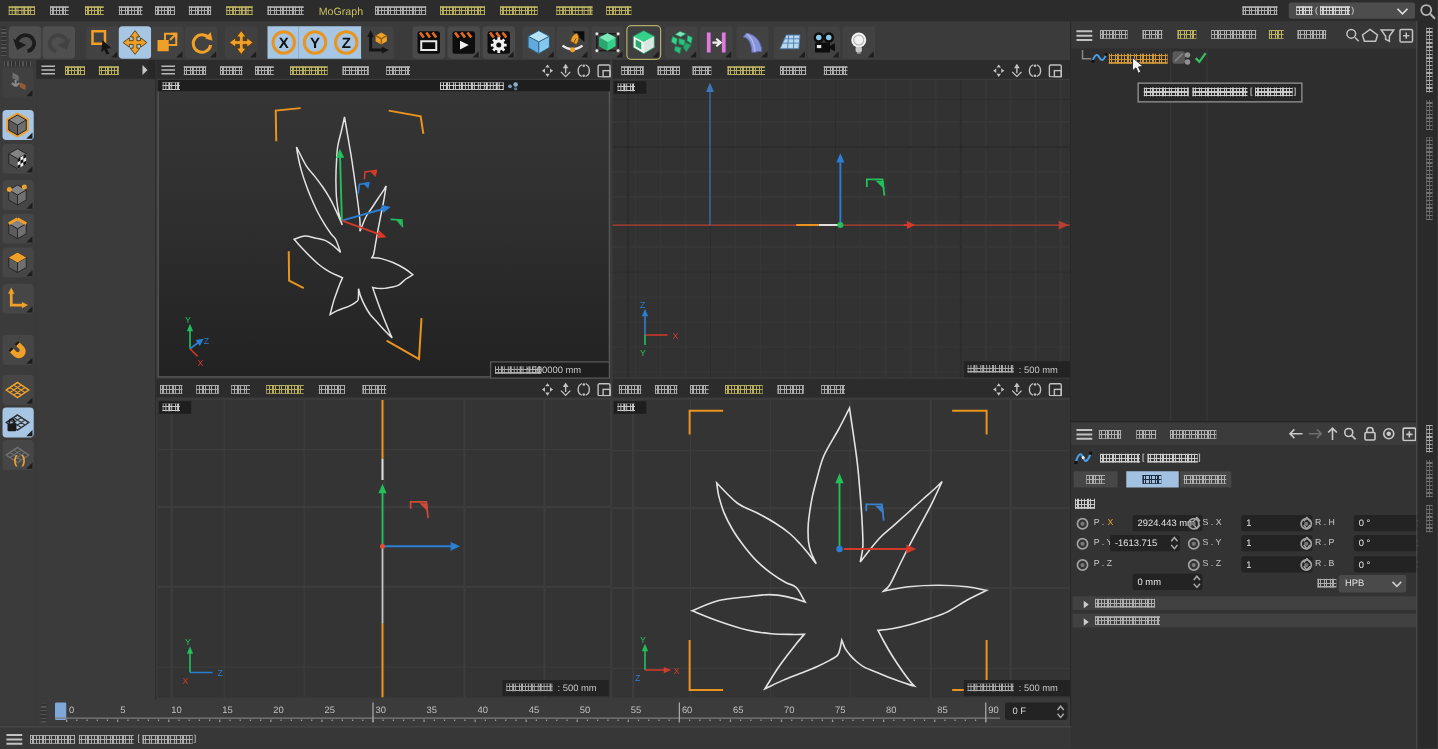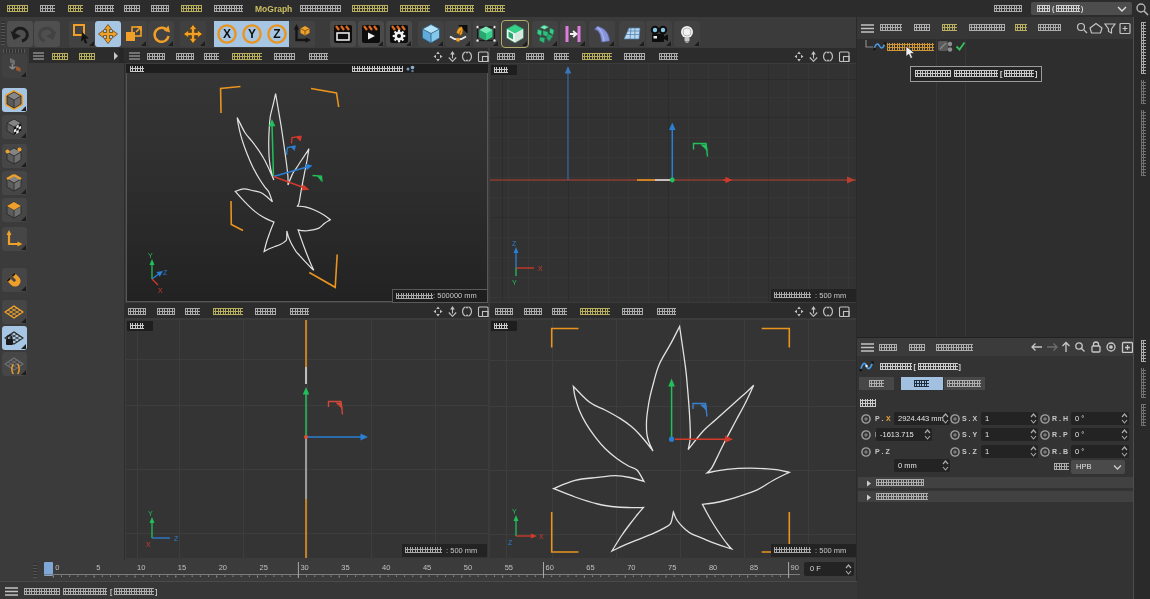--- a/index.html
+++ b/index.html
@@ -1,30 +1,30 @@
 <!DOCTYPE html>
 <html><head><meta charset="utf-8"><style>
 html,body{margin:0;padding:0;background:#3b3b3b;font-family:"Liberation Sans",sans-serif;}
 #root{position:relative;width:1150px;height:599px;overflow:hidden;background:#3b3b3b;}
 .abs{position:absolute;}
-.t{position:absolute;white-space:pre;line-height:1;font-weight:bold;}
+.t{position:absolute;white-space:pre;line-height:1;}
 .jt{position:absolute;--c:#c2c2c2;opacity:.85;filter:blur(.4px);background:
  repeating-linear-gradient(90deg,var(--c) 0 1px,rgba(0,0,0,0) 1px 2px,var(--c) 2px 3px,rgba(0,0,0,0) 3px 5px),
  repeating-linear-gradient(0deg,var(--c) 0 1px,rgba(0,0,0,0) 1px 3px,var(--c) 3px 4px,rgba(0,0,0,0) 4px 6px);}
 .jy{--c:#cfc468}.jdim{--c:#7e7e7e}.jo{--c:#eaa93c}.jw{--c:#e6e6e6}.jdk{--c:#1e2c3e;opacity:1}
 .btn{position:absolute;width:26px;height:26px;border-radius:3px;background:#454545;}
 .btn svg{position:absolute;left:3px;top:3px;}
 .corner{position:absolute;right:1px;bottom:1px;width:0;height:0;border-left:5px solid transparent;border-bottom:5px solid #1d1d1d;}
 .lbtn{position:absolute;left:2px;width:25px;height:24px;border-radius:3px;background:#464646;}
 .lbtn svg{position:absolute;left:2px;top:2px;}
 .vmenu{position:absolute;height:15px;background:#2c2c2c;}
 .vlab{position:absolute;background:#202020;padding:0;}
 .gridbox{position:absolute;background:#232323;color:#c6c6c6;font-size:7.5px;line-height:12px;white-space:pre;}
 .gridbox i{position:absolute;left:3px;top:2.5px;width:37px;height:6.5px;}
-.field{position:absolute;height:13px;background:#232323;border-radius:2px;color:#e4e4e4;font-size:7.5px;line-height:13px;padding-left:4px;overflow:hidden;}
+.field{position:absolute;height:13px;background:#232323;border-radius:2px;color:#e4e4e4;font-size:7.5px;line-height:13px;padding-left:4px;overflow:hidden;margin-left:12px;}
 .spin{position:absolute;right:1px;top:1px;width:7px;height:11px;}
 </style></head><body>
 <div id="root">
 <div class="abs" style="left:0;top:0;width:1150px;height:17px;background:#2c2c2c;border-bottom:1px solid #242424"></div>
 <i class="jt jy" style="left:6.9px;top:5px;width:21.5px;height:7px"></i>
 <i class="jt " style="left:40.3px;top:5px;width:15px;height:7px"></i>
 <i class="jt jy" style="left:68.1px;top:5px;width:15px;height:7px"></i>
 <i class="jt " style="left:95.2px;top:5px;width:19px;height:7px"></i>
 <i class="jt " style="left:124.2px;top:5px;width:15.5px;height:7px"></i>
 <i class="jt " style="left:150.7px;top:5px;width:18px;height:7px"></i>
@@ -514,21 +514,21 @@
 <path d="M152 279 L152 262" stroke="#22c05a" stroke-width="1.3"></path>
         <path d="M152 259 L149.5 265 L154.5 265 Z" fill="#22c05a"></path>
 <path d="M152 279 L160 273" stroke="#2a7fd4" stroke-width="1.3"></path>
         <path d="M163 271 L156.5 272 L159.8 276.8 Z" fill="#2a7fd4"></path>
 <path d="M152 279 L158 285" stroke="#d43a2a" stroke-width="1.3"></path>
 <text x="148" y="258" fill="#22c05a">Y</text>
         <text x="163" y="275" fill="#2a7fd4">Z</text>
         <text x="158" y="293" fill="#d43a2a">X</text>
 </g>
     </svg>
-<div class="gridbox" style="left:392px;top:289px;width:94px;height:12px;border:1px solid #5a5a5a;background:#1e1e1e"><i class="jt"></i><span style="position:absolute;left:38px;top:0"> : 500000 mm</span></div>
+<div class="gridbox" style="left:392px;top:289px;width:94px;height:12px;border:1px solid #5a5a5a;background:#1e1e1e"><i class="jt"></i><span style="position:absolute;left:26px;top:0"> : 500000 mm</span></div>
 <div class="abs" style="left:490px;top:64px;width:366px;height:238px;background:#323232;
 background-image:
  repeating-linear-gradient(90deg,rgba(24,24,24,.35) 0 1px,transparent 1px 100px),
  repeating-linear-gradient(0deg,rgba(24,24,24,.35) 0 1px,transparent 1px 100px),
  repeating-linear-gradient(90deg,#373737 0 1px,transparent 1px 20px),
  repeating-linear-gradient(0deg,#373737 0 1px,transparent 1px 20px);
 background-position:78px 0,0 16px,18px 0,0 16px;"></div>
 <svg class="abs" style="left:490px;top:64px" width="366" height="238" viewBox="490 64 366 238">
 <path d="M490 180 L856 180" stroke="#b84030" stroke-width="1"></path>
 <path d="M855 180 L847 176.5 L847 183.5 Z" fill="#b84030"></path>

